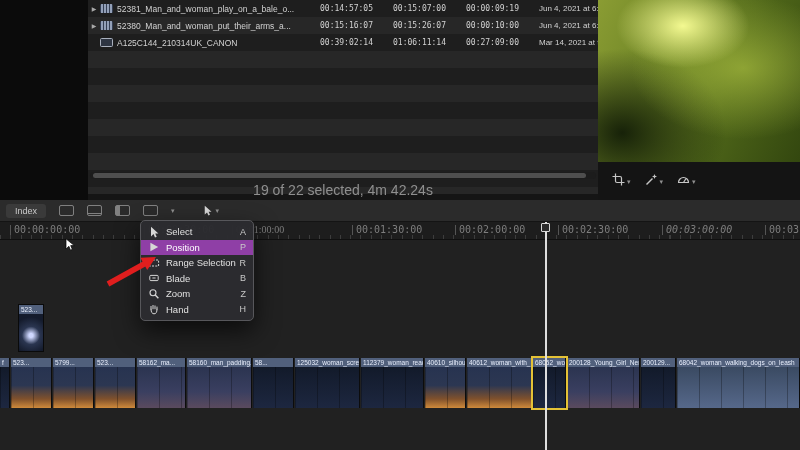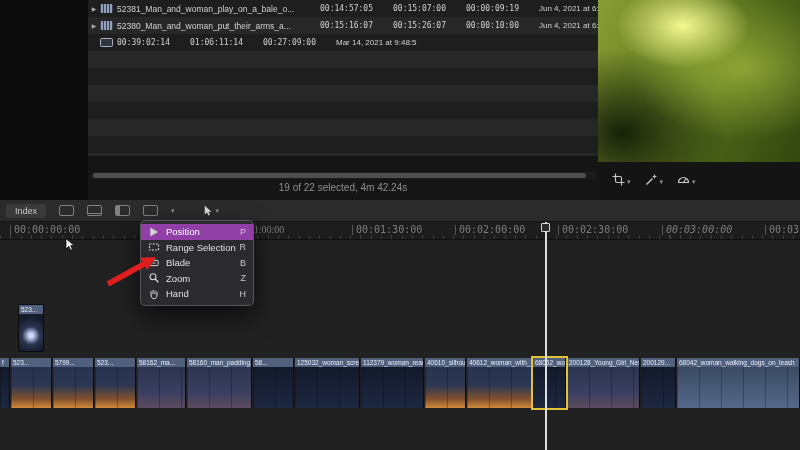--- a/index.html
+++ b/index.html
@@ -2,33 +2,33 @@
 <html style="--hl: #8f3fa6;"><head>
 <meta charset="utf-8">
 <style>
   *{box-sizing:border-box;margin:0;padding:0}
   html,body{background:#000}
   body{font-family:"Liberation Sans",sans-serif}
   .stage{position:relative;width:800px;height:450px;background:#0b0b0b;overflow:hidden}
 
   
   .browser{position:absolute;left:88px;top:0;width:510px;height:200px;background:#151515}
-  .rows{position:absolute;left:0;top:0;width:100%;height:156px;
+  .rows{position:absolute;left:0;top:0;width:100%;height:194px;
         background:repeating-linear-gradient(180deg,#1e1e1e 0 17px,#272727 17px 34px)}
   .brow{display:flex;align-items:center;height:17px;font-size:8.5px;color:#d2d2d2}
   .disc{flex:0 0 12px;text-align:center;font-size:6px;color:#a8a8a8}
   .ric{flex:0 0 13px;height:9px;margin-right:4px;border-radius:1.5px}
   .film{background:#93a0b8;background-image:repeating-linear-gradient(90deg,rgba(20,30,50,.75) 0 1px,transparent 1px 3px)}
   .clipic{border:1px solid #a9b0bd;background:#2e3542}
   .cname{flex:0 0 203px;white-space:nowrap;overflow:hidden}
   .ctime{flex:0 0 73px;font-family:"DejaVu Sans Mono",monospace;font-size:8px;white-space:nowrap;overflow:hidden}
   .cdate{flex:1 1 auto;font-size:8px;white-space:nowrap;overflow:hidden}
   .hscroll{position:absolute;left:2px;right:2px;top:172px;height:7px;background:#1c1c1c;border-radius:4px}
   .hthumb{position:absolute;left:3px;right:10px;top:1px;height:5px;background:#4e4e4e;border-radius:3px}
-  .status{position:absolute;top:182px;width:100%;text-align:center;font-size:10px;color:#8f8f8f}
+  .status{position:absolute;top:182px;width:100%;text-align:center;font-size:14px;color:#8f8f8f}
 
   
   .viewer{position:absolute;left:598px;top:0;width:202px;height:162px;overflow:hidden;
     background:
       radial-gradient(95px 60px at 42% 16%, rgba(250,255,150,.95), rgba(250,255,150,0) 70%),
       radial-gradient(150px 95px at 72% 42%, rgba(195,215,75,.55), rgba(195,215,75,0) 75%),
       radial-gradient(130px 105px at 12% 82%, rgba(15,25,6,.92), rgba(15,25,6,0) 80%),
       linear-gradient(115deg,#8a9c33 0%,#6d8426 35%,#4c6318 65%,#33470f 100%)}
   .viewer-bar{position:absolute;left:598px;top:162px;width:202px;height:38px;background:#141414;
       display:flex;align-items:center;gap:14px;padding-left:14px}
@@ -110,20 +110,21 @@
           <span class="ric film"></span>
           <span class="cname">52380_Man_and_woman_put_their_arms_a...</span>
           <span class="ctime">00:15:16:07</span>
           <span class="ctime">00:15:26:07</span>
           <span class="ctime">00:00:10:00</span>
           <span class="cdate">Jun 4, 2021 at 6:41:19</span>
         </div>
         <div class="brow">
           <span class="disc"></span>
           <span class="ric clipic"></span>
+          <span class="cname">A125C144_210314UK_CANON</span>
           <span class="ctime">00:39:02:14</span>
           <span class="ctime">01:06:11:14</span>
           <span class="ctime">00:27:09:00</span>
           <span class="cdate">Mar 14, 2021 at 9:48:5</span>
         </div>
       </div>
     <div class="hscroll">
       <div class="hthumb"></div>
     </div>
     <div class="status">19 of 22 selected, 4m 42.24s</div>
@@ -255,20 +256,29 @@
             <div class="clabel">68042_woman_walking_dogs_on_leash</div>
             <div class="cthumb"></div>
           </div>
         </div>
     </div>
 
     <div class="playhead-line" style="left: 545px;"></div>
     <div class="playhead-head" style="left: 541px;"></div>
 
     <div class="tool-menu">
+        <div class="mitem">
+          <span class="micon">
+            <svg viewBox="0 0 12 12">
+              <path d="M3 0.8 L3 10.4 L5.5 8.1 L7 11.5 L8.7 10.7 L7.2 7.4 L10.4 7.4 Z" fill="currentColor"></path>
+            </svg>
+          </span>
+          <span class="mlabel">Select</span>
+          <span class="mkey">A</span>
+        </div>
         <div class="mitem hl">
           <span class="micon">
             <svg viewBox="0 0 12 12">
               <path d="M2.4 1.8 L10.2 6 L2.4 10.2 Z" fill="currentColor"></path>
             </svg>
           </span>
           <span class="mlabel">Position</span>
           <span class="mkey">P</span>
         </div>
         <div class="mitem">

